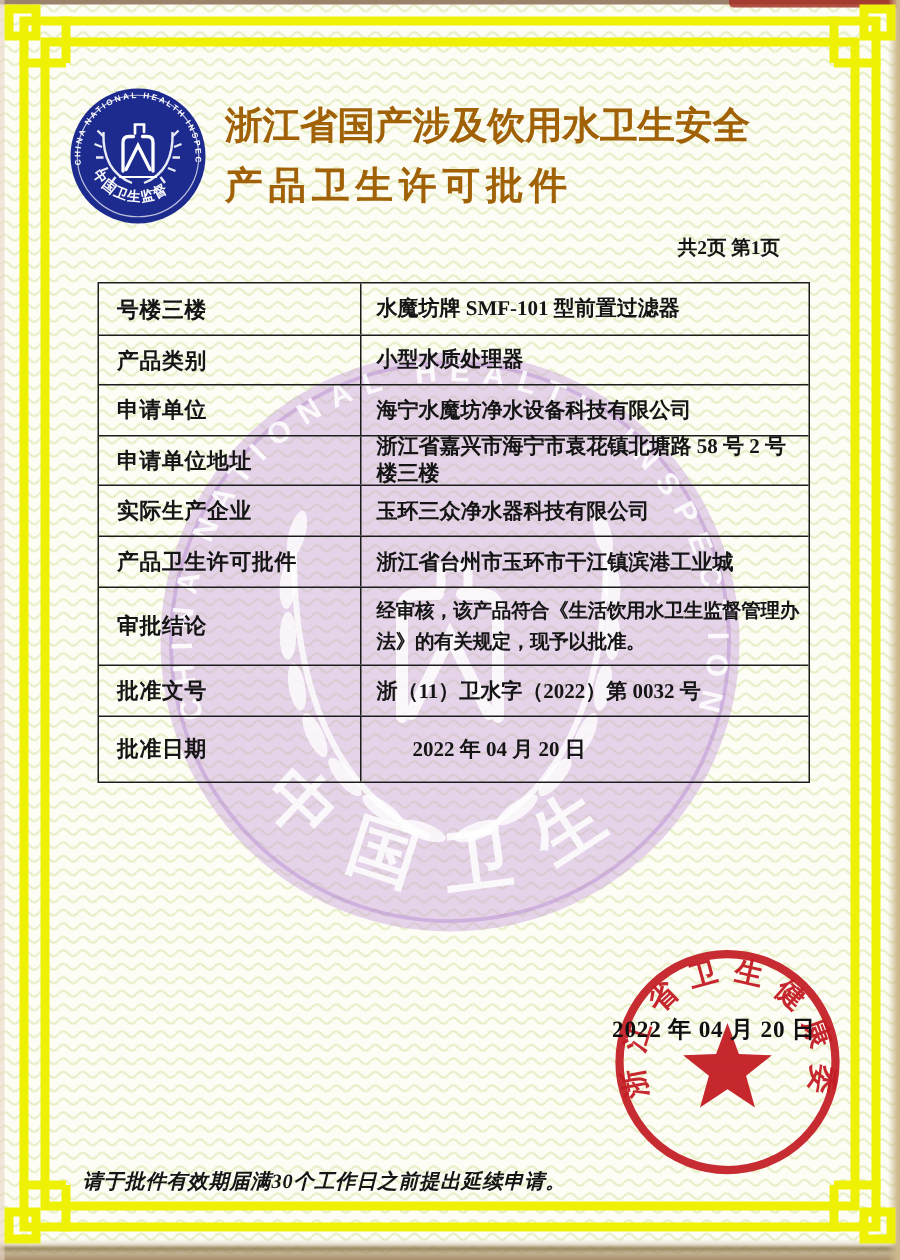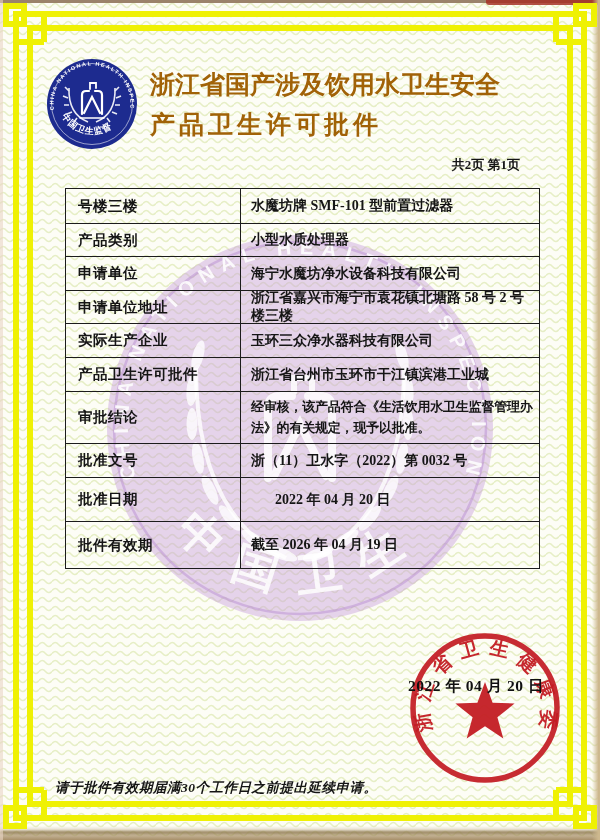--- a/index.html
+++ b/index.html
@@ -208,24 +208,20 @@
     <div class="cell-value">经审核，该产品符合《生活饮用水卫生监督管理办法》的有关规定，现予以批准。</div>
   </div>
     <div class="trow" style="height: 34px; justify-content: space-between;">
     <div class="cell-label">批准文号</div>
     <div class="cell-value">浙（11）卫水字（2022）第 0032 号</div>
   </div>
     <div class="trow" style="height: 44px;">
     <div class="cell-label">批准日期</div>
     <div class="cell-value pad-extra">2022 年 04 月 20 日</div>
   </div>
-    <div class="trow" style="height: 47px;">
-    <div class="cell-label">批件有效期</div>
-    <div class="cell-value">截至 2026 年 04 月 19 日</div>
-  </div>
   </div>
 
 <svg class="abs stamp-wrap" viewBox="0 0 160 160">
   <circle cx="80" cy="80" r="72" fill="none" stroke="#c31c23" stroke-width="5.5" opacity="0.93"></circle>
   <polygon fill="#c31c23" opacity="0.95" points="80,54 87.6,74.7 109.6,75.5 92.4,89.2 98.3,110.4 80,98.2 61.7,110.4 67.6,89.2 50.4,75.5 72.4,74.7"></polygon>
   <defs>
     <path id="stamp-arc" d="M 28 106 A 57 57 0 1 1 132 106"></path>
   </defs>
   <g transform="rotate(-10 80 80)">
     <text font-family="Liberation Sans, DejaVu Sans, sans-serif" font-size="19" font-weight="bold" fill="#c31c23" opacity="0.95">

